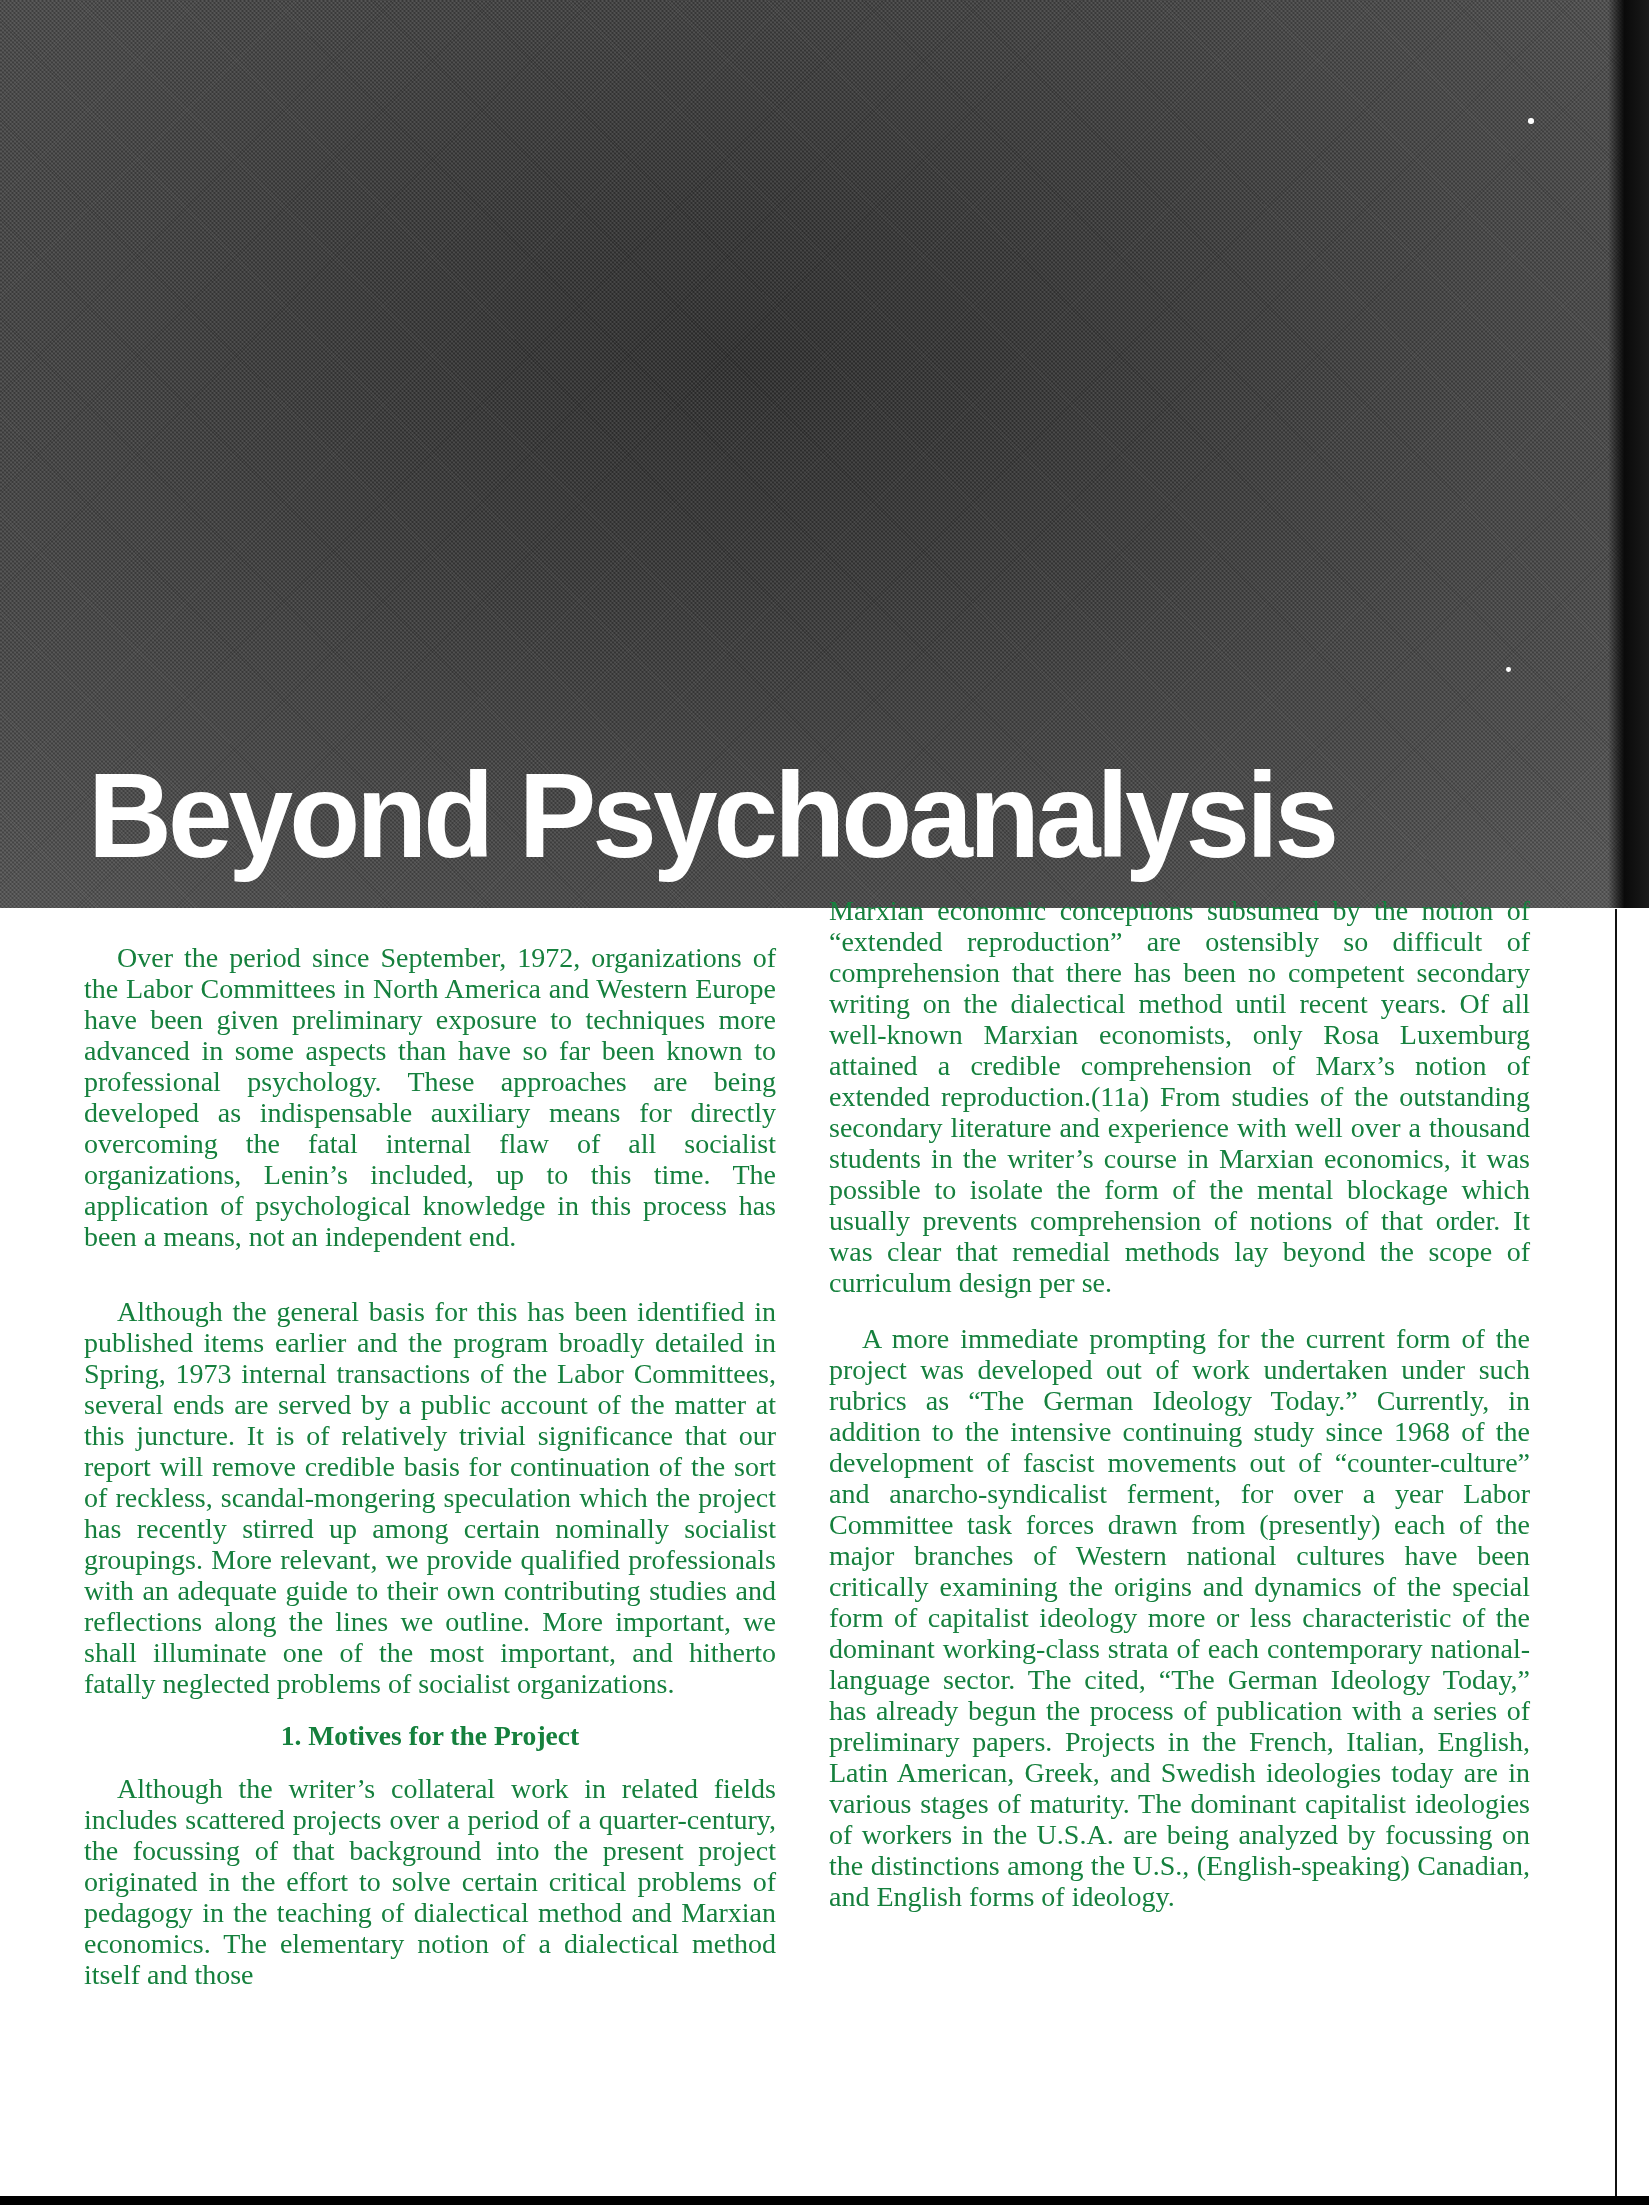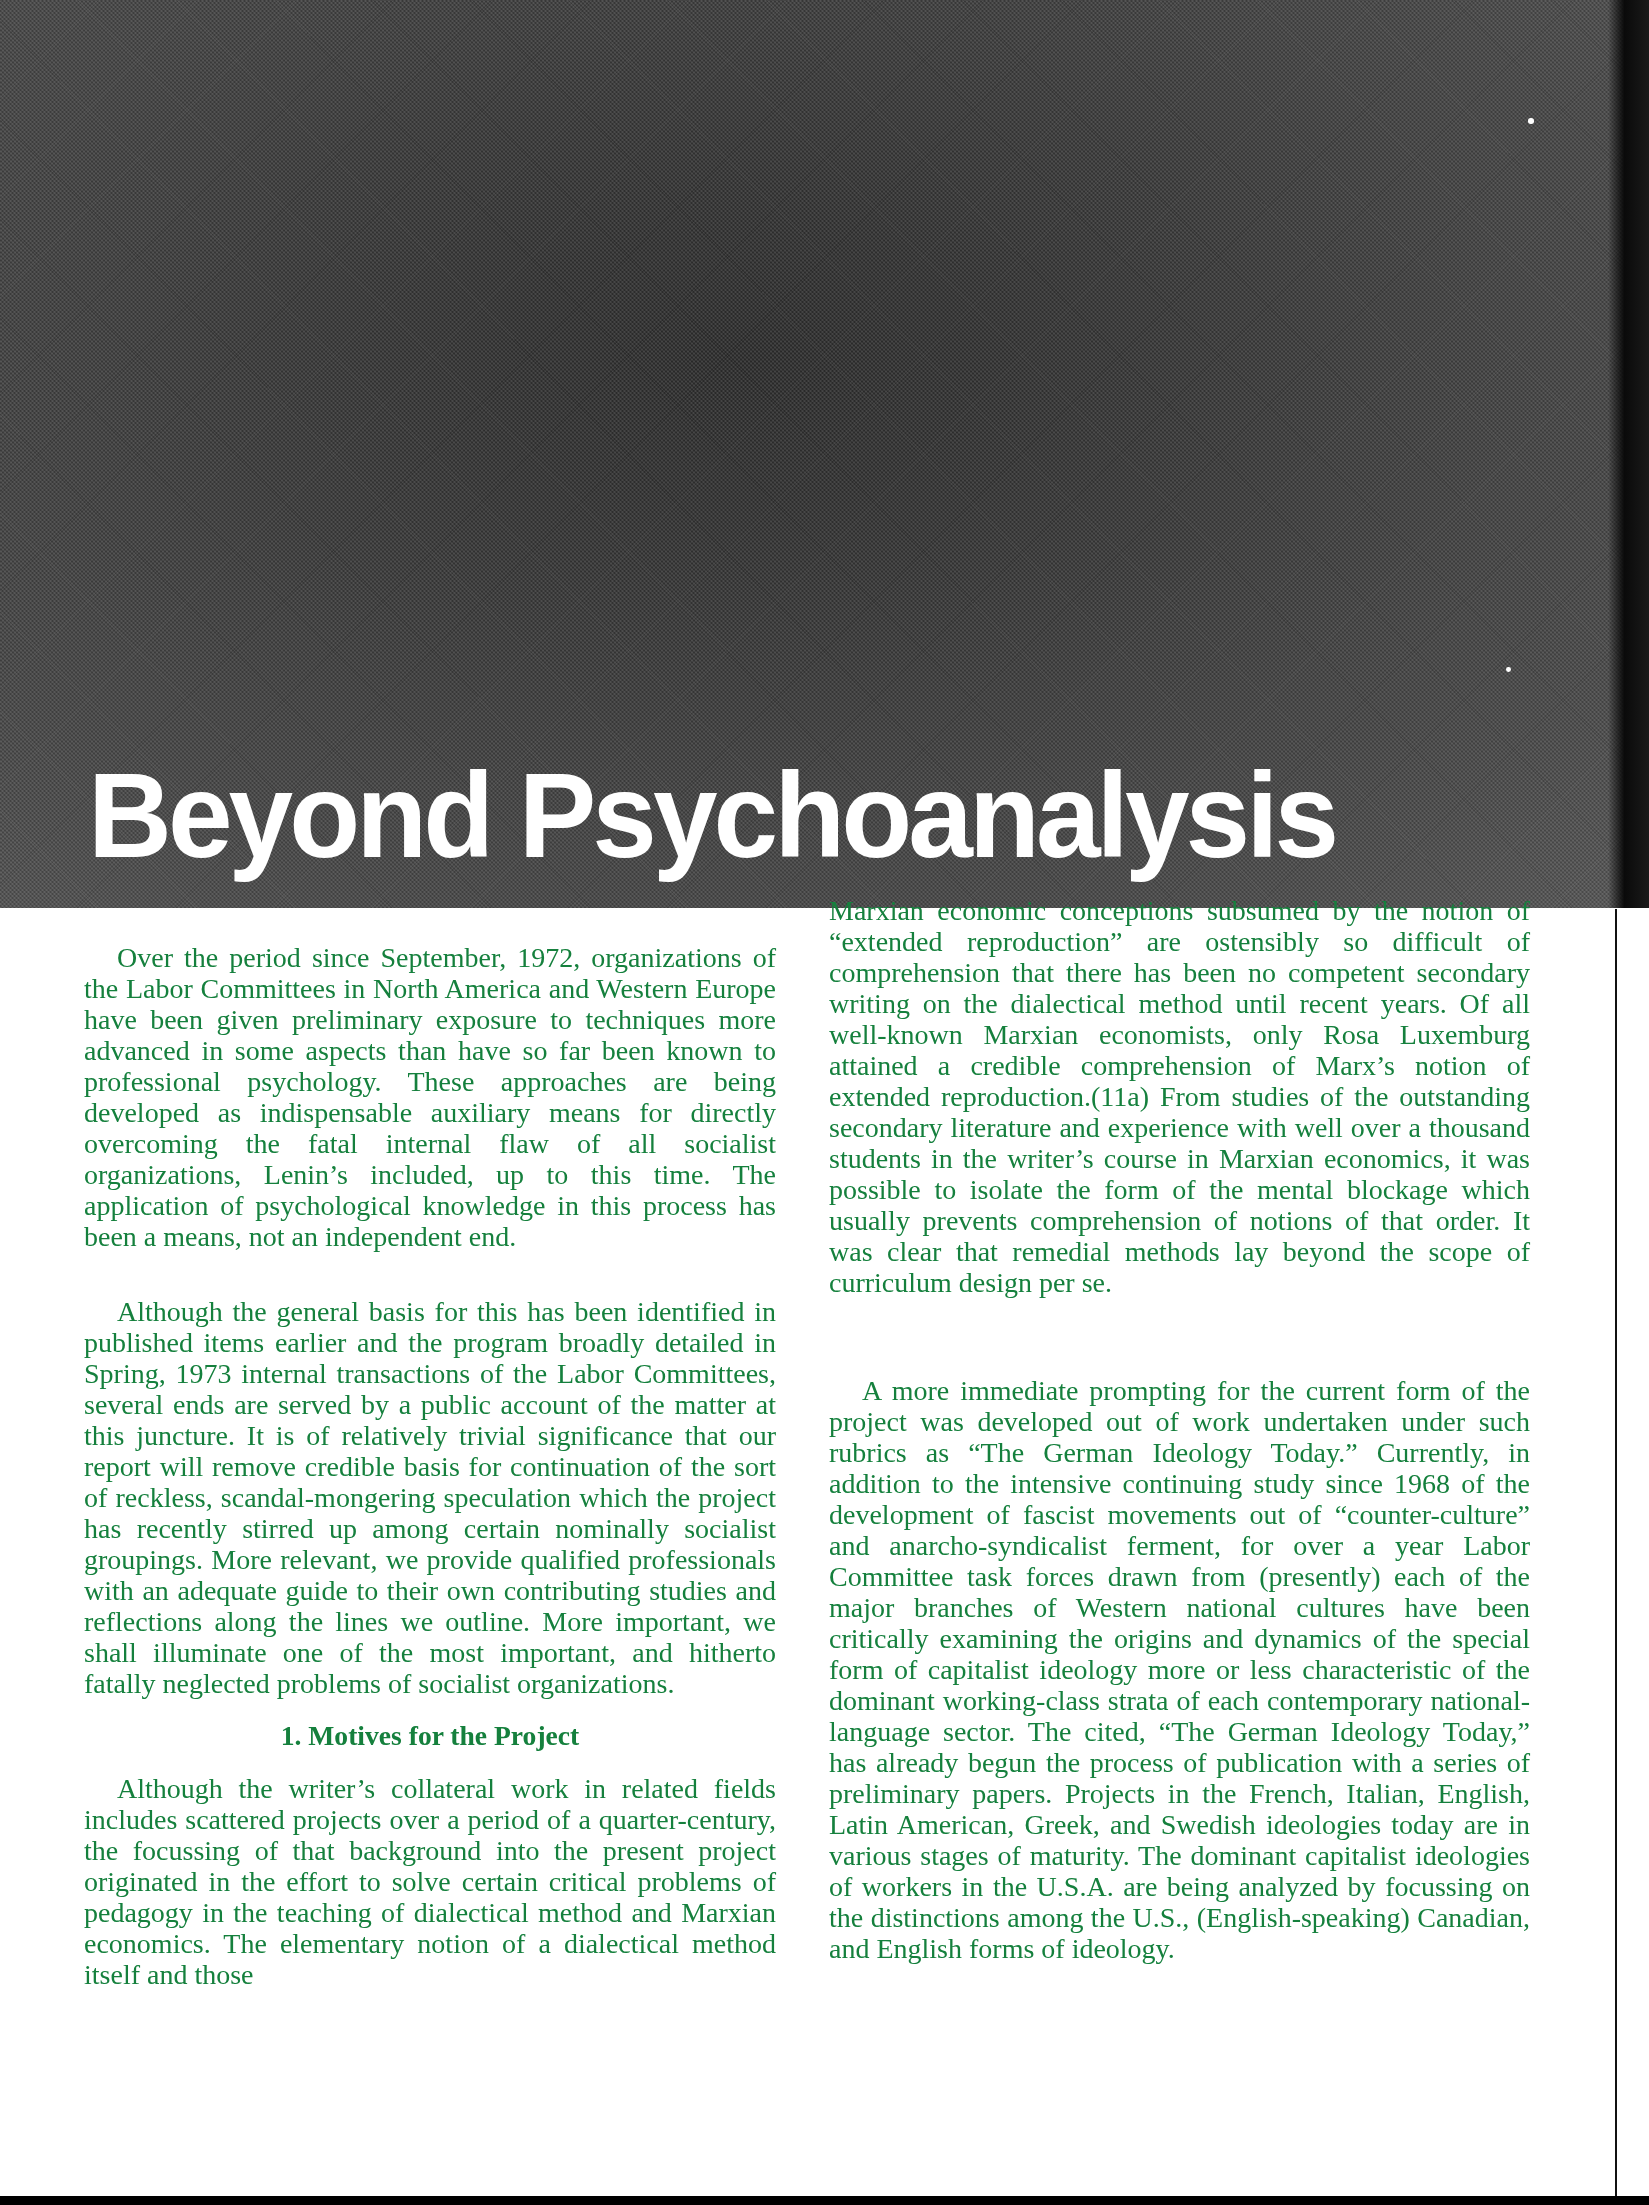--- a/index.html
+++ b/index.html
@@ -42,21 +42,21 @@
   }
   .col-left { left: 84px; width: 692px; top: 942px; }
   .col-right { left: 829px; width: 701px; top: 895px; }
   .col p { margin: 0; text-indent: 33px; hyphens: manual; }
   .col p.no-indent { text-indent: 0; }
   .col p + p { margin-top: 44px; }
   .section-heading {
     font-family: "Liberation Serif", serif; font-weight: bold;
     font-size: 27.6px; text-align: center; margin: 20.7px 0 22px 0; text-indent: 0;
   }
-  .col-right p.gap-large { margin-top: 77px; }
+  .col-right p.gap-large { margin-top: 25px; }
   .vrule {
     position: absolute; left: 1615px; top: 909px; width: 2.1px; height: 1288px;
     background: #111111;
   }
   .bottom-band {
     position: absolute; left: 0; top: 2196px; width: 1649px; height: 9.6px; background: #000000;
   }
   .speck { position: absolute; background: #ffffff; border-radius: 50%; }
 </style>
 </head>

